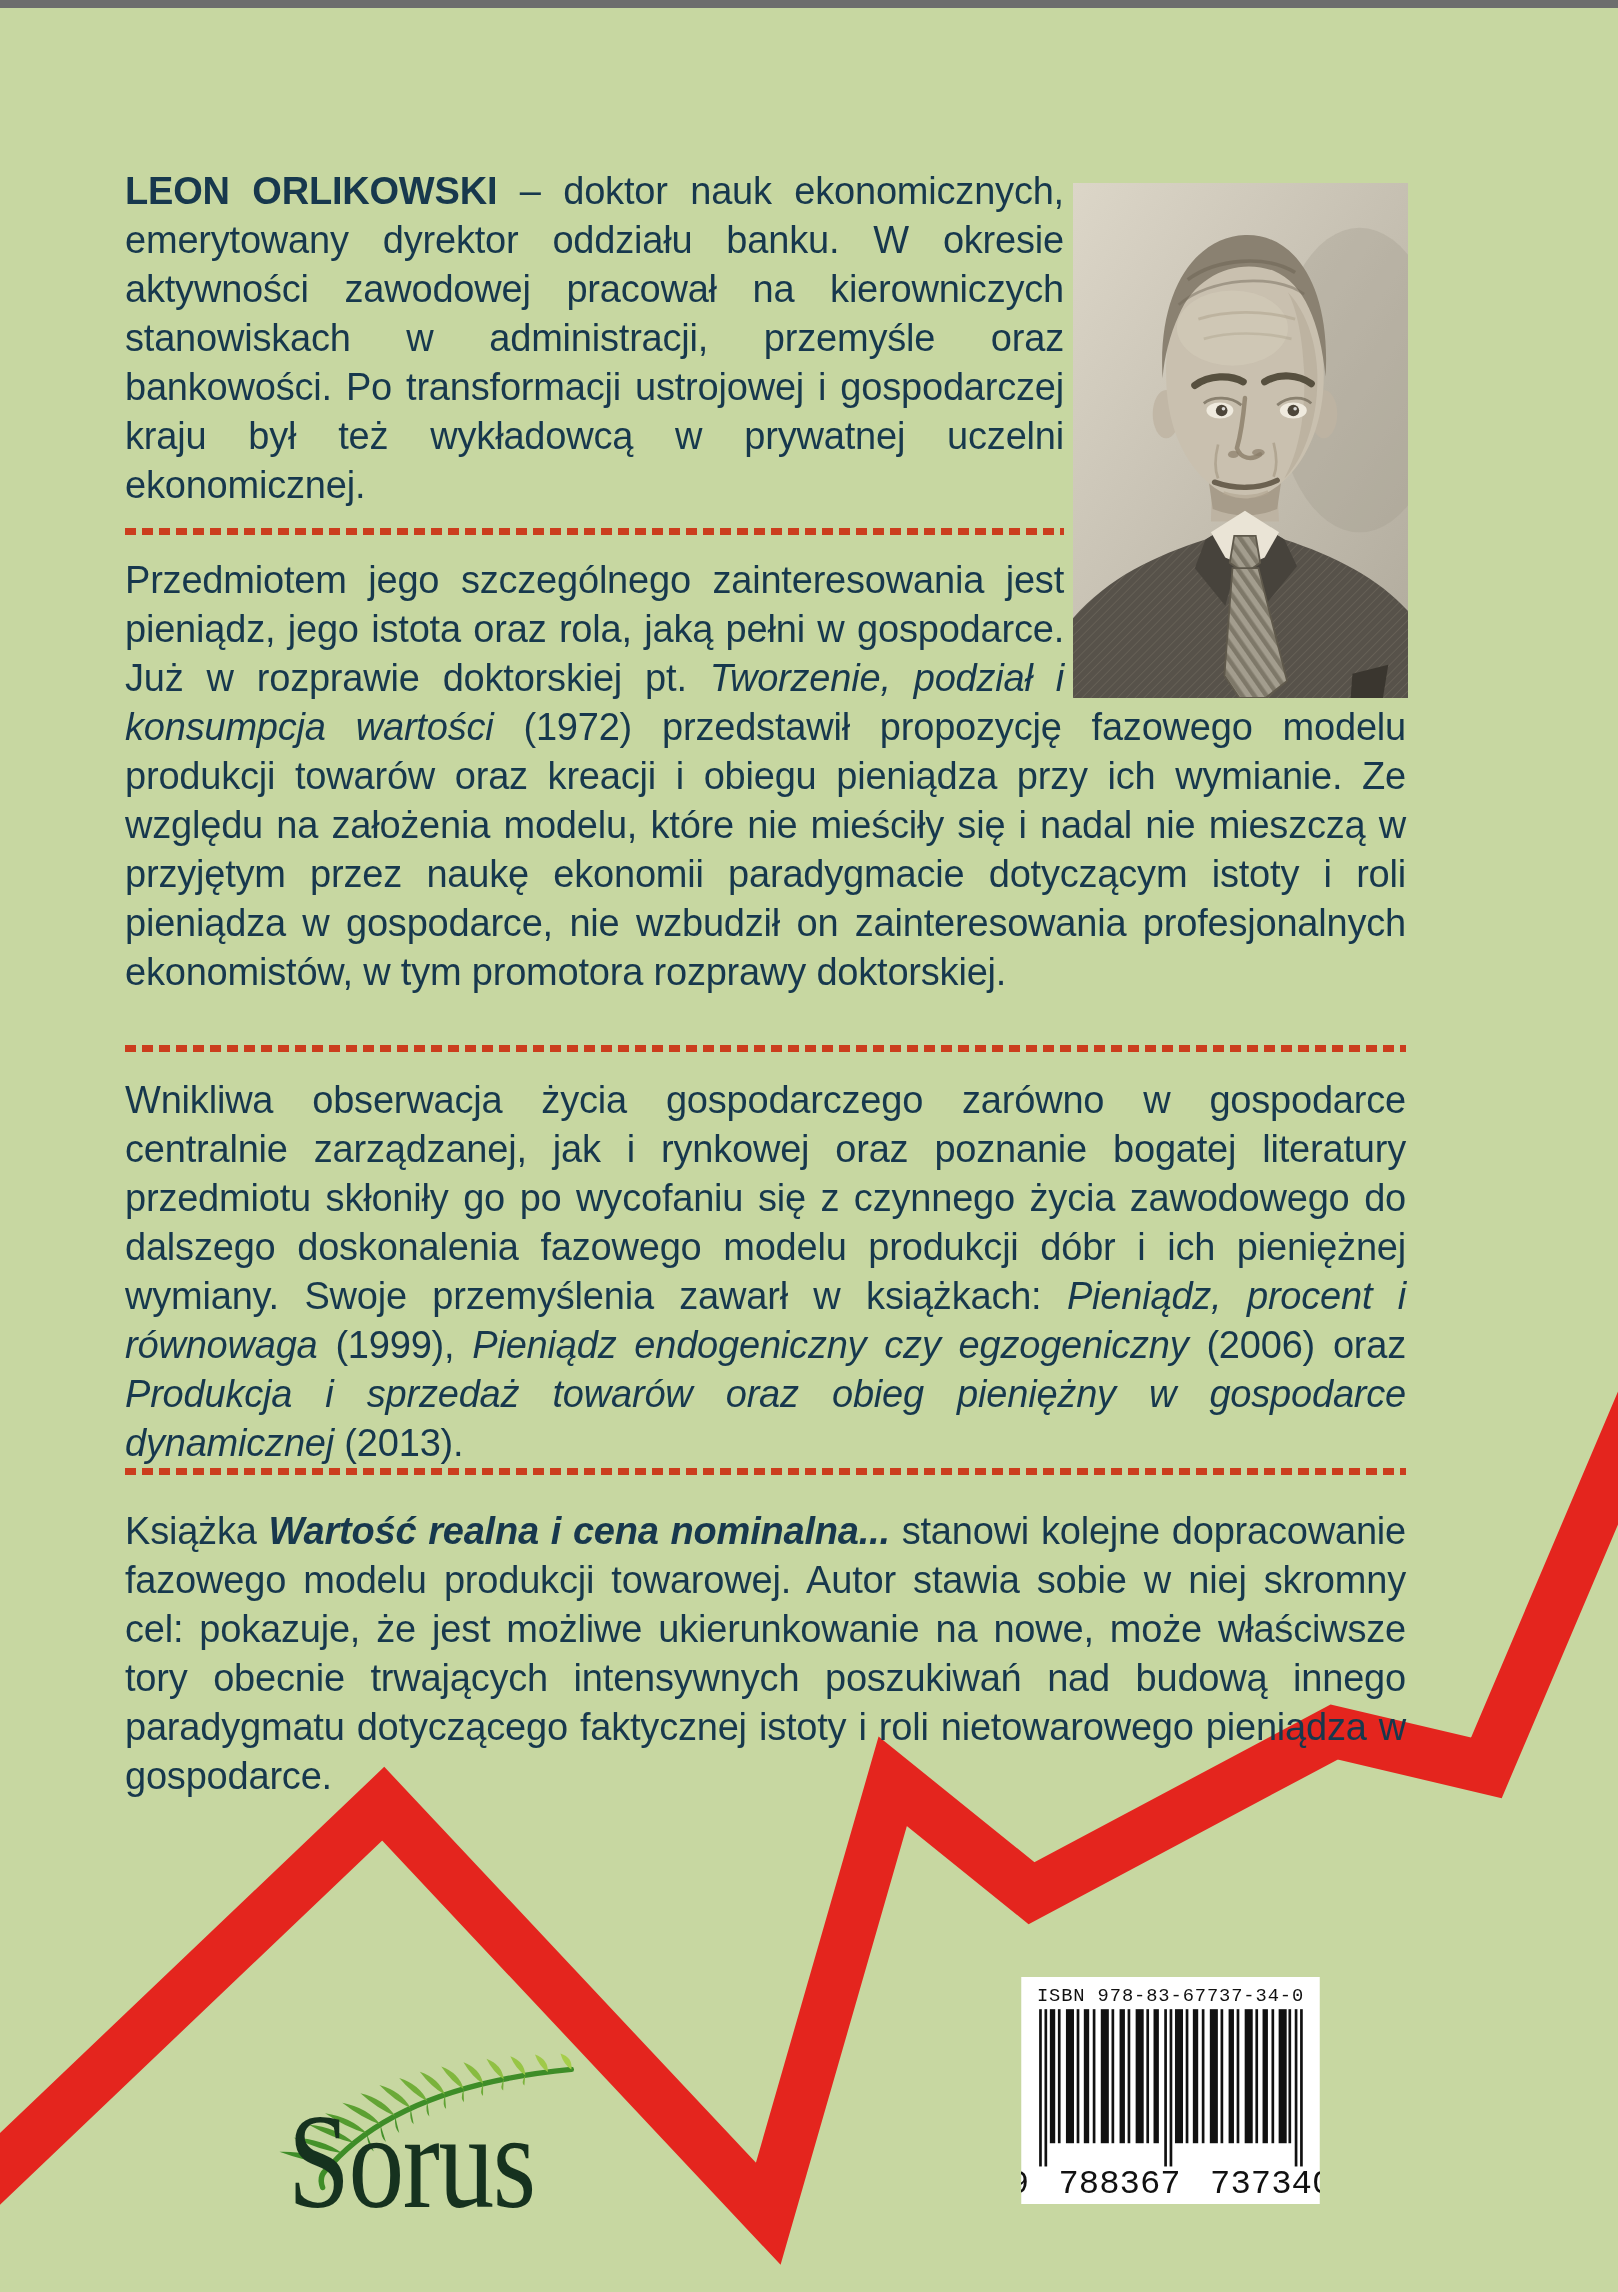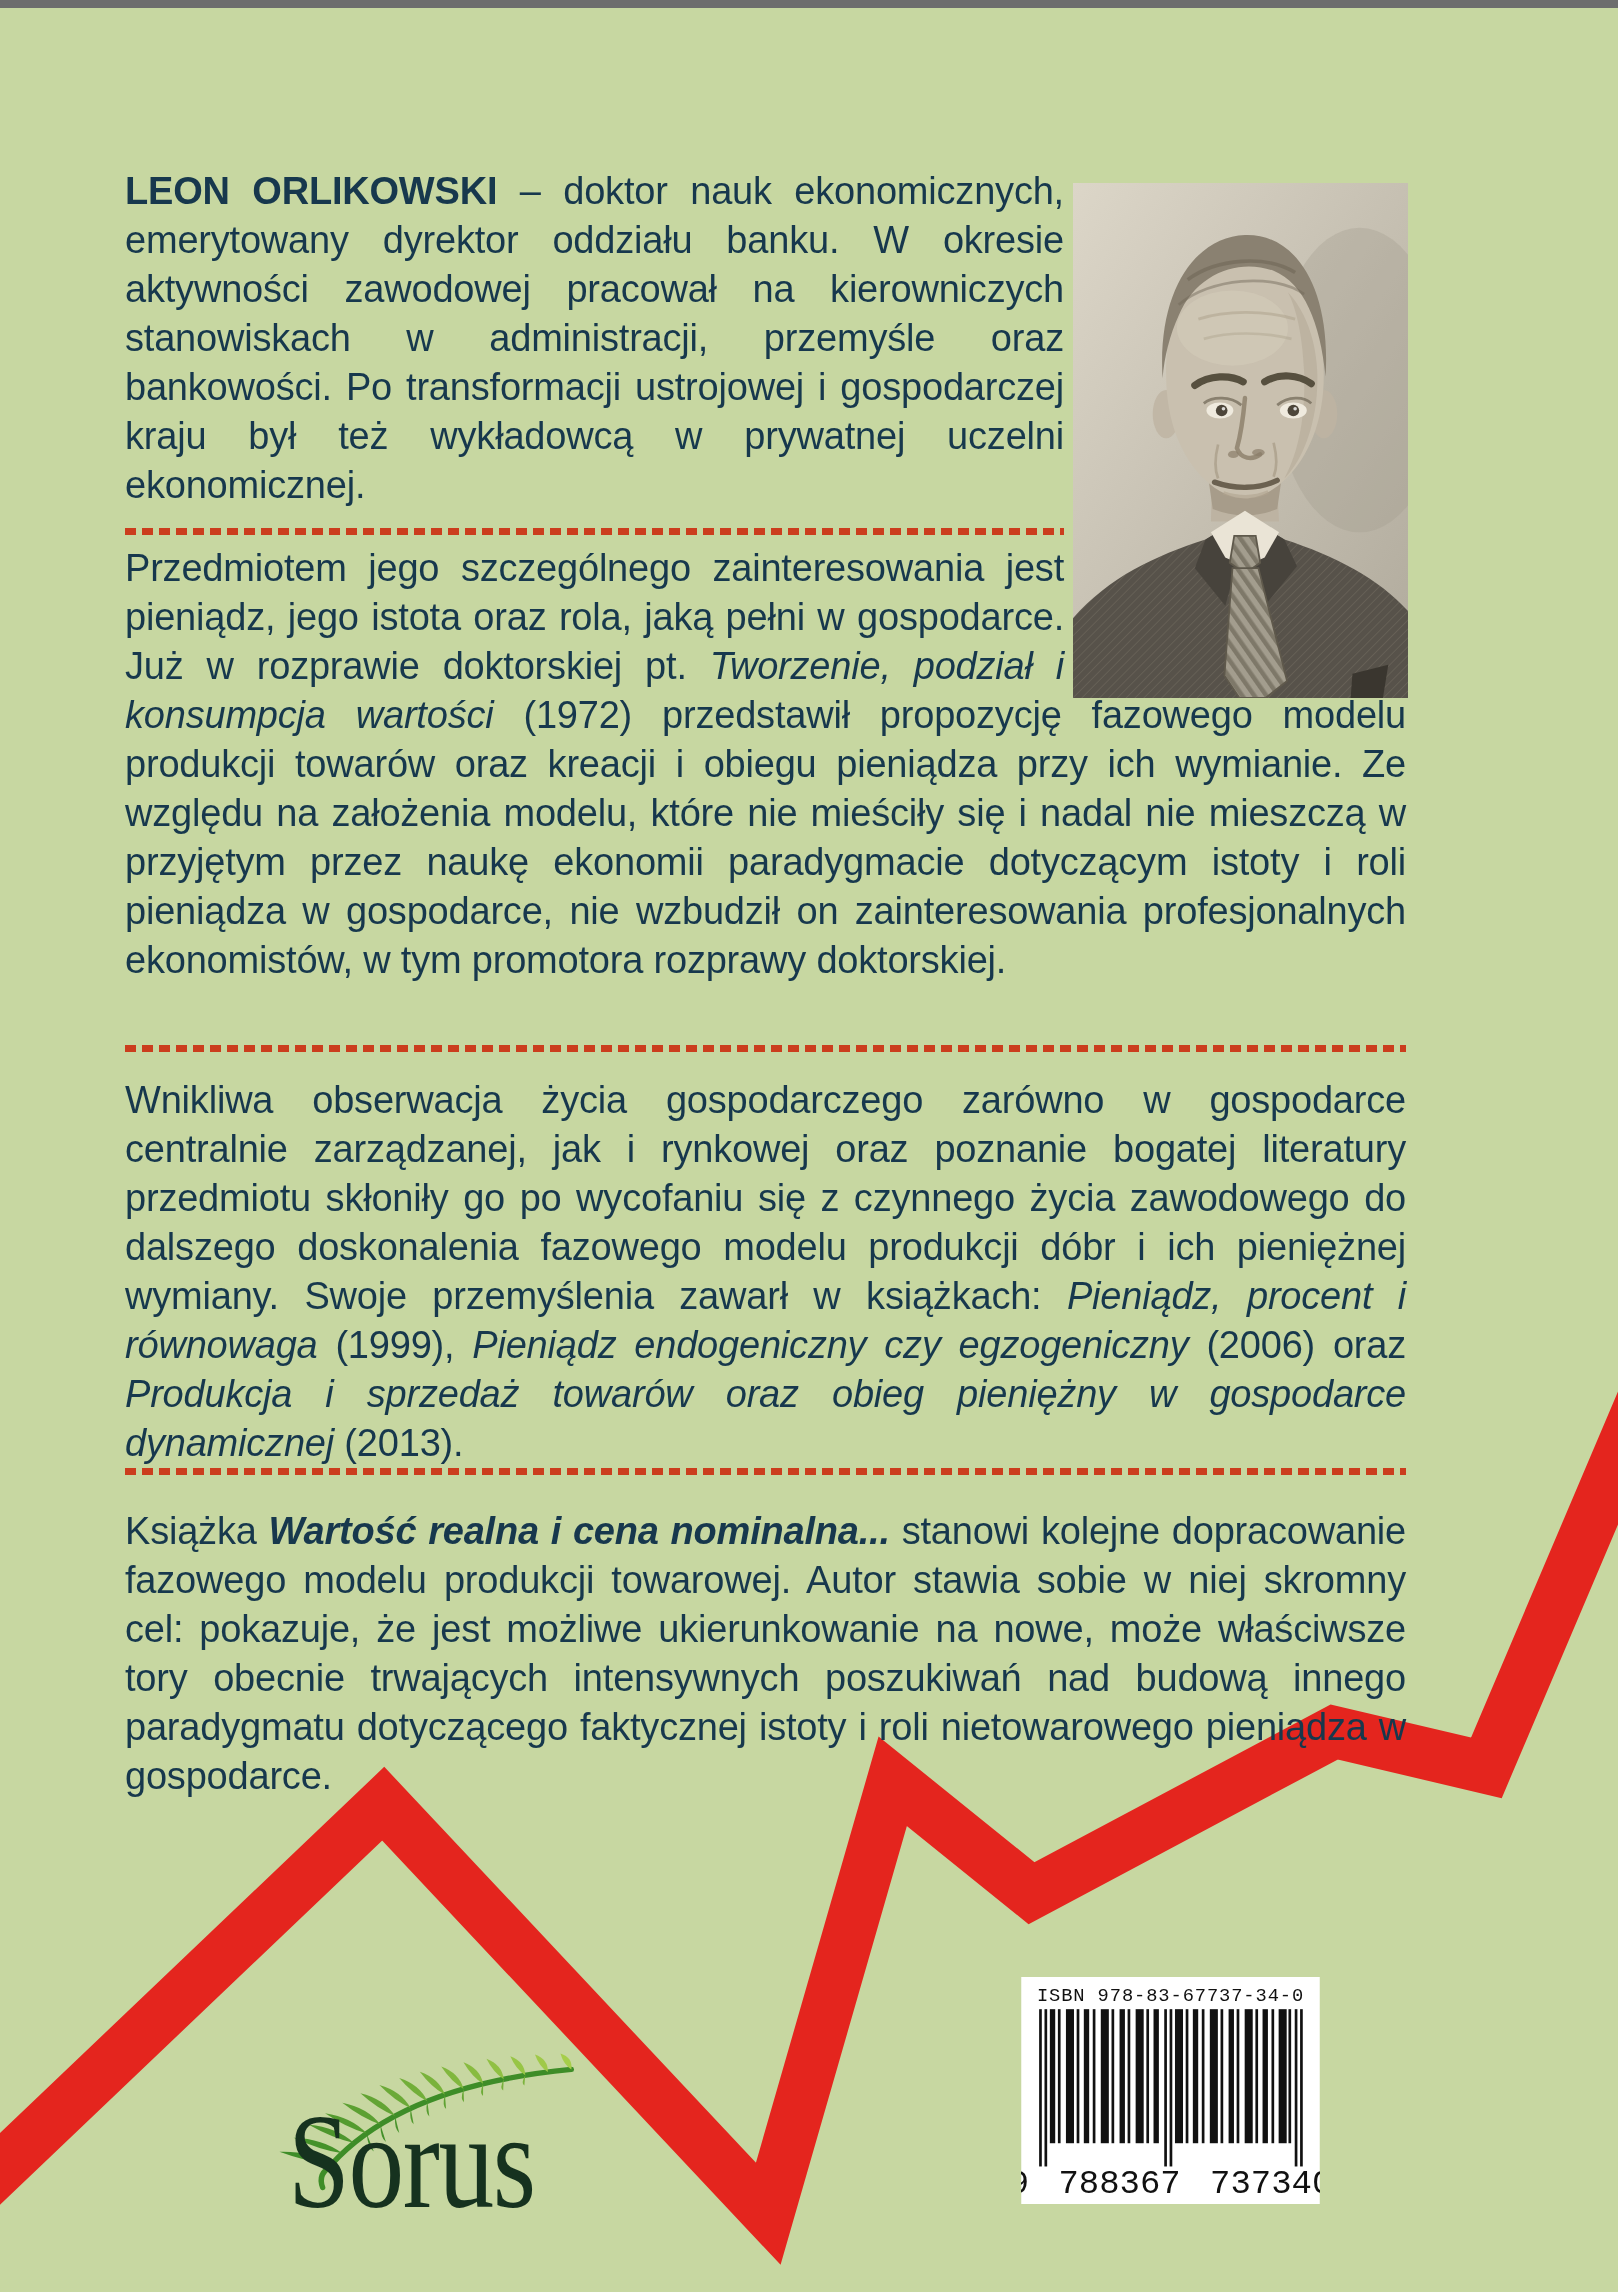--- a/index.html
+++ b/index.html
@@ -103,21 +103,21 @@
       <path d="M168,346 C186,352 202,352 218,345" stroke="#b0a490" stroke-width="4" fill="none" opacity="0.6"></path>
       <path d="M140,152 C170,142 216,142 248,152" stroke="#ab9f8a" stroke-width="3" fill="none" opacity="0.5"></path>
       <path d="M146,174 C174,166 212,166 244,174" stroke="#ab9f8a" stroke-width="3" fill="none" opacity="0.4"></path>
     </g>
   </svg>
 
   <div>
     <div class="para" style="top:159px">
       <span class="spacer" style="height:530px"></span>
     <span class="b">LEON ORLIKOWSKI</span><span> – doktor nauk ekonomicznych, emerytowany dyrektor oddziału banku. W okresie aktywności zawodowej pracował na kierowniczych stanowiskach w administracji, przemyśle oraz bankowości. Po transformacji ustrojowej i gospodarczej kraju był też wykładowcą w prywatnej uczelni ekonomicznej.</span></div>
-    <div class="para" style="top:536px">
+    <div class="para" style="top:548px">
       <span class="spacer" style="height:142px"></span>
     <span>Przedmiotem jego szczególnego zainteresowania jest pieniądz, jego istota oraz rola, jaką pełni w gospodarce. Już w rozprawie doktorskiej pt. </span><span class="i">Tworzenie, podział i konsumpcja wartości</span><span> (1972) przedstawił propozycję fazowego modelu produkcji towarów oraz kreacji i obiegu pieniądza przy ich wymianie. Ze względu na założenia modelu, które nie mieściły się i nadal nie mieszczą w przyjętym przez naukę ekonomii paradygmacie dotyczącym istoty i roli pieniądza w gospodarce, nie wzbudził on zainteresowania profesjonalnych ekonomistów, w tym promotora rozprawy doktorskiej.</span></div>
     <div class="para" style="top:1068px"><span>Wnikliwa obserwacja życia gospodarczego zarówno w gospodarce centralnie zarządzanej, jak i rynkowej oraz poznanie bogatej literatury przedmiotu skłoniły go po wycofaniu się z czynnego życia zawodowego do dalszego doskonalenia fazowego modelu produkcji dóbr i ich pieniężnej wymiany. Swoje przemyślenia zawarł w książkach: </span><span class="i">Pieniądz, procent i równowaga</span><span> (1999), </span><span class="i">Pieniądz endogeniczny czy egzogeniczny</span><span> (2006) oraz </span><span class="i">Produkcja i sprzedaż towarów oraz obieg pieniężny w gospodarce dynamicznej</span><span> (2013).</span></div>
     <div class="para" style="top:1499px"><span>Książka </span><span class="b i">Wartość realna i cena nominalna...</span><span> stanowi kolejne dopracowanie fazowego modelu produkcji towarowej. Autor stawia sobie w niej skromny cel: pokazuje, że jest możliwe ukierunkowanie na nowe, może właściwsze tory obecnie trwających intensywnych poszukiwań nad budową innego paradygmatu dotyczącego faktycznej istoty i roli nietowarowego pieniądza w gospodarce.</span></div>
   </div>
 
   <div class="dashes" style="left:125px;top:520px;width:939px"></div>
   <div class="dashes" style="left:125px;top:1037px;width:1281px"></div>
   <div class="dashes" style="left:125px;top:1460px;width:1281px"></div>
 

